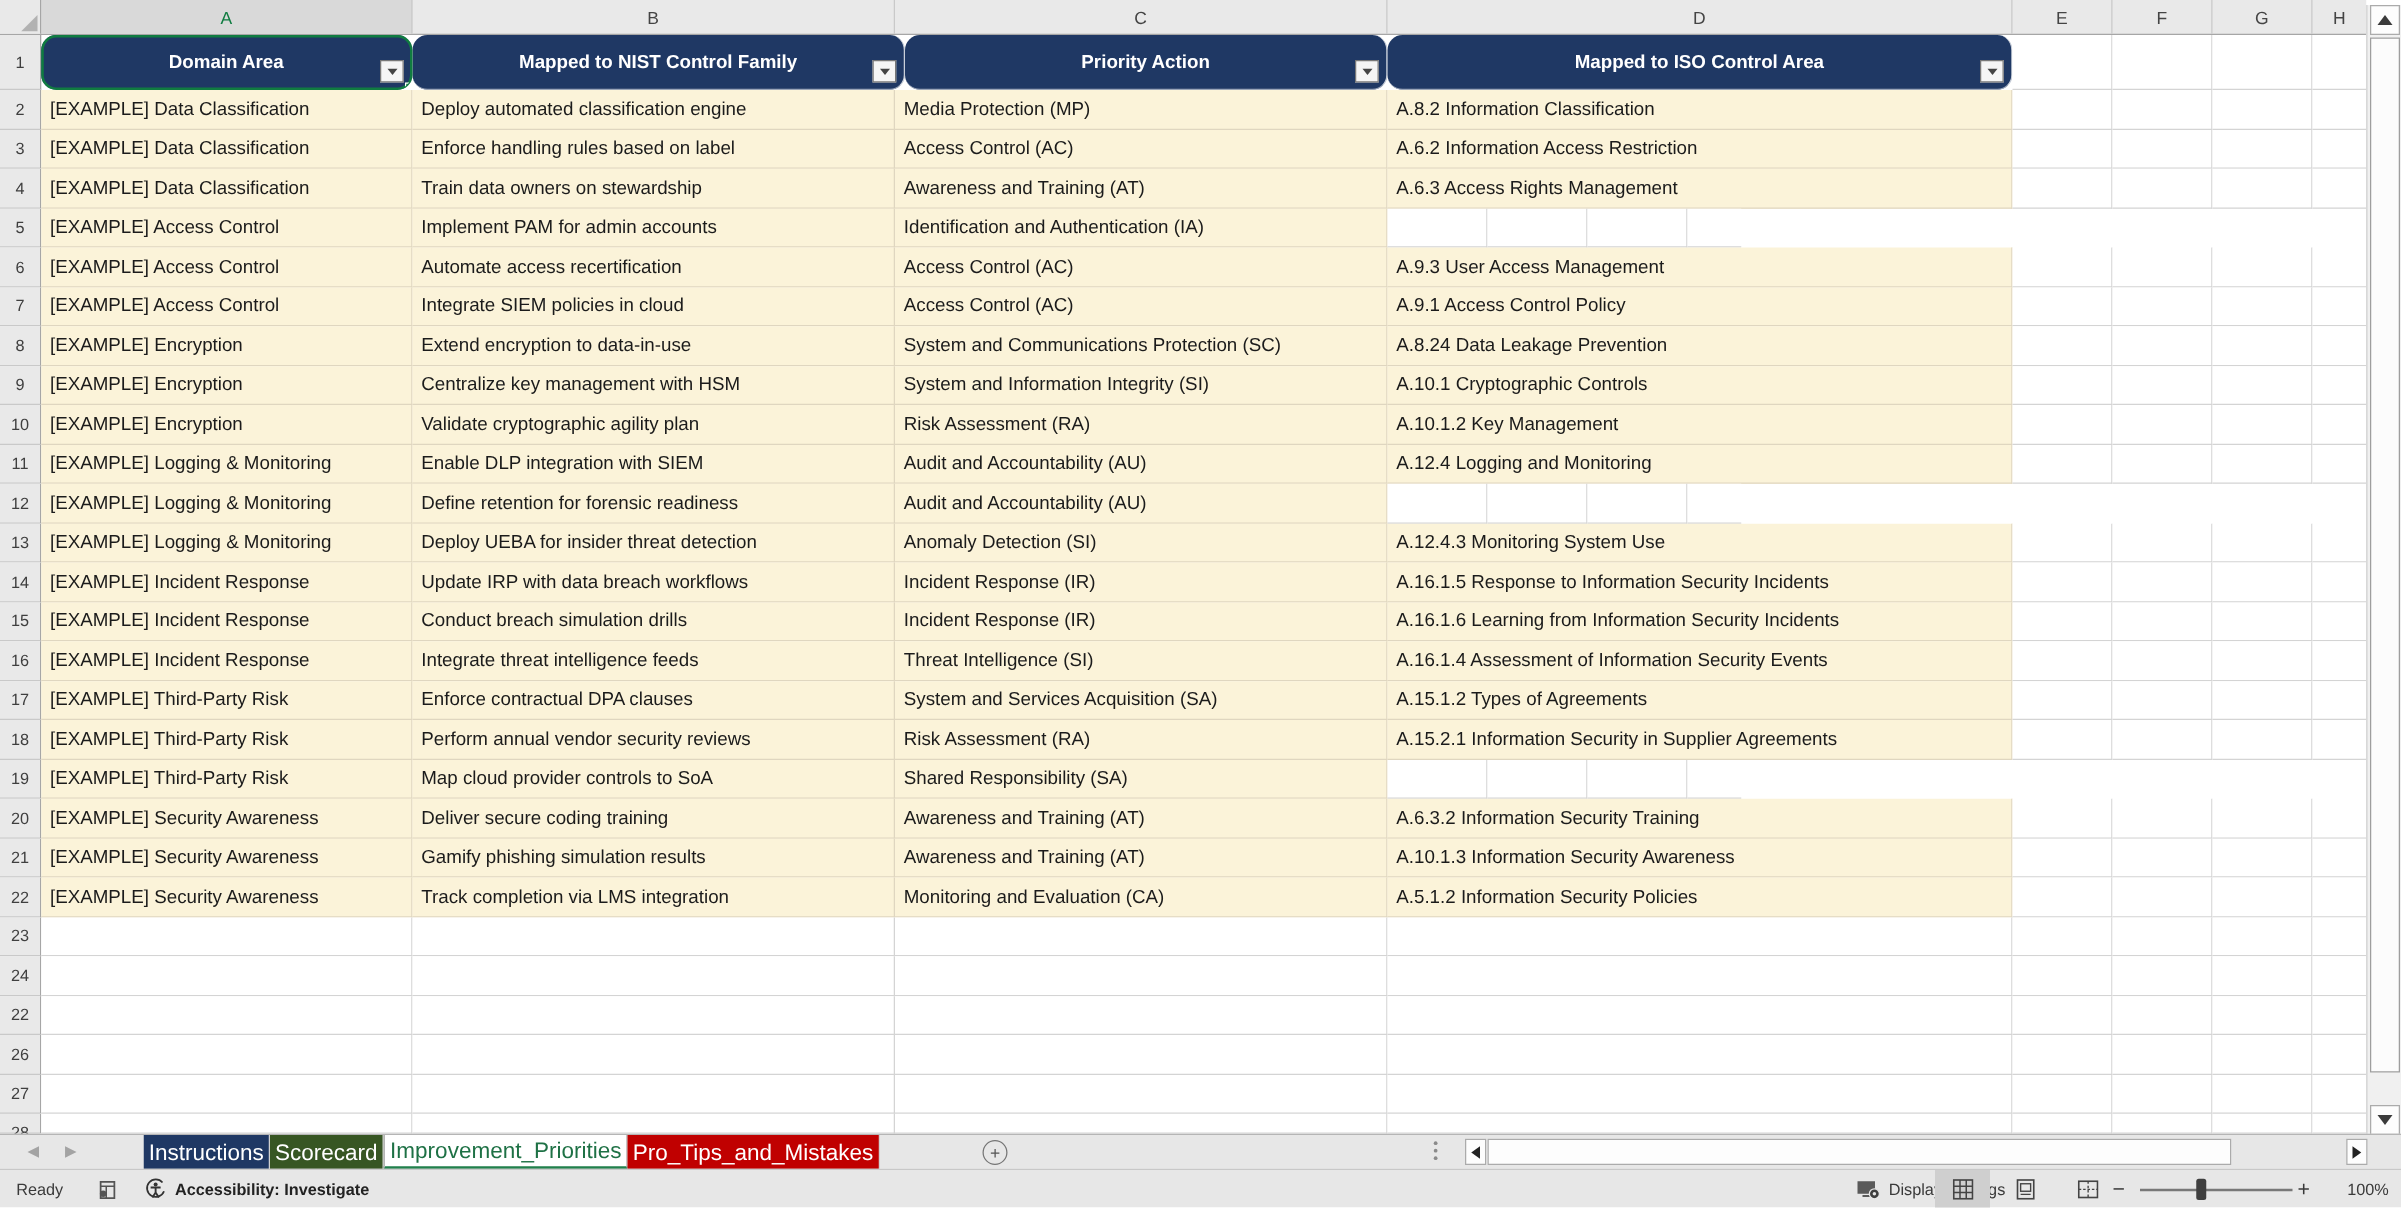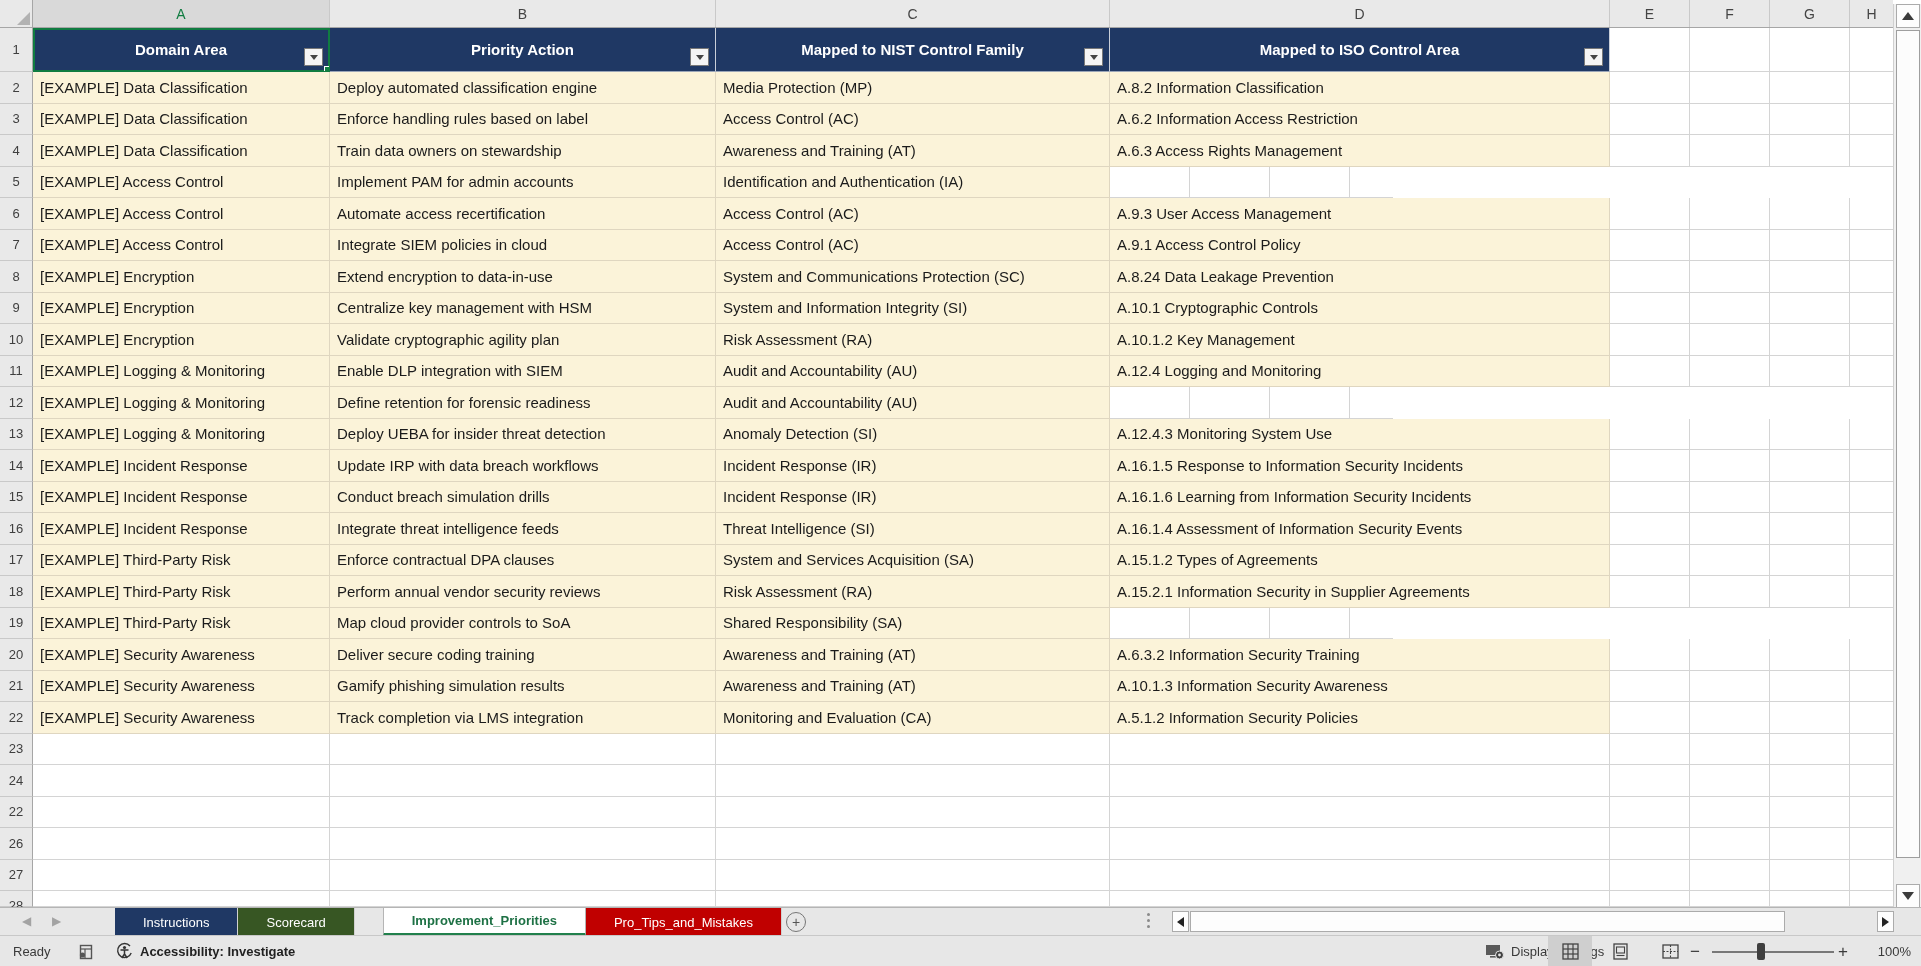--- a/index.html
+++ b/index.html
@@ -28,21 +28,21 @@
             justify-content:center; font-size:13px; color:#3F3F3F; }
   .xrow.partial .rownum { align-items:flex-start; line-height:30px; }
   .cell { flex:none; border-right:1px solid #D4D4D4; border-bottom:1px solid #D4D4D4;
           background:#fff; overflow:hidden; white-space:nowrap; }
   .cA{width:297px}.cB{width:386px}.cC{width:394px}.cD{width:500px}
   .cE{width:80px}.cF{width:80px}.cG{width:80px}.cH{width:43px;border-right:none}
   .cell.data { background:#FBF3D9; border-right:1px solid #DFD6C0; border-bottom:1px solid #DFD6C0;
                color:#1b1b1b; font-size:15px; display:flex; align-items:center; padding-left:7px; }
   .cell.navy { background:#1F3864; border-right:1px solid #C9CFD9; border-bottom:1px solid #9AA5B8;
                color:#FFFFFF; font-weight:bold; font-size:15px; display:flex;
-               align-items:center; justify-content:center; position:relative; }
+               align-items:center; justify-content:center; position:relative;border-radius:12px; }
   .cell.selected { outline:2px solid #107C41; outline-offset:-2px; z-index:5; }
   .fillhandle { position:absolute; right:-2px; bottom:-2px; width:7px; height:7px;
                 background:#107C41; border:1px solid #fff; z-index:6; }
   .filterbtn { position:absolute; right:6px; bottom:5px; width:19px; height:18px;
                background:#F5F5F5; border:1px solid #787878; display:flex;
                align-items:center; justify-content:center; }
   .filterbtn .tri { width:0; height:0; border-left:4px solid transparent;
                     border-right:4px solid transparent; border-top:5px solid #444; }
 
   
@@ -56,25 +56,25 @@
   .tri-dn { width:0;height:0;border-left:6px solid transparent;border-right:6px solid transparent;
             border-top:8px solid #3b3b3b; }
   .vthumb { position:absolute; left:2px; top:26px; width:24px; height:828px;
             background:#FCFCFC; border:1px solid #9E9E9E; }
 
   
   .tabbar { position:absolute; left:0; top:907px; width:1921px; height:28px;
             background:#E7E7E7; border-top:1px solid #B5B5B5; }
   .navarrow { position:absolute; top:6px; font-size:12px; color:#A3A3A3; }
   .tabs { position:absolute; left:115px; top:0; height:28px; display:flex; }
-  .tab { height:28px; display:flex; align-items:center; padding:0 28px; font-size:13px;
+  .tab { height:28px; display:flex; align-items:center; padding:0 4px; font-size:18px;
          color:#fff; border-right:1px solid #D0D0D0; cursor:default; }
-  .tab.active { background:#fff; color:#1E7145; font-weight:bold;
+  .tab.active { background:#fff; color:#1E7145; font-weight:normal;
                 border-bottom:3px solid #21804C; border-right:1px solid #B5B5B5;
-                border-left:1px solid #B5B5B5;margin-left:28px; }
+                border-left:1px solid #B5B5B5; }
   .addsheet { position:absolute; left:786px; top:4px; width:20px; height:20px;
               border:1px solid #767676; border-radius:50%; display:flex; align-items:center;
               justify-content:center; font-size:14px; color:#555; background:#E7E7E7; }
   .splitter { position:absolute; left:1147px; top:5px; display:flex; flex-direction:column; gap:3px; }
   .splitter i { width:3px; height:3px; background:#8A8A8A; border-radius:50%; }
   .hbtn { position:absolute; top:3px; width:17px; height:21px; background:#FDFDFD;
           border:1px solid #ABABAB; display:flex; align-items:center; justify-content:center; }
   .tri-l { width:0;height:0;border-top:5px solid transparent;border-bottom:5px solid transparent;
            border-right:7px solid #222; }
   .tri-r { width:0;height:0;border-top:5px solid transparent;border-bottom:5px solid transparent;
@@ -120,28 +120,28 @@
   <div class="gridbody" id="gridbody">
       <div class="xrow hdr">
         <div class="rownum">1</div>
         <div class="cell navy cA selected">
           <span>Domain Area</span>
           <div class="filterbtn">
             <span class="tri"></span>
           </div>
           <div class="fillhandle"></div>
         </div>
-        <div class="cell navy cB">
-          <span>Priority Action</span>
+        <div class="cell navy cC">
+          <span>Mapped to NIST Control Family</span>
           <div class="filterbtn">
             <span class="tri"></span>
           </div>
         </div>
-        <div class="cell navy cC">
-          <span>Mapped to NIST Control Family</span>
+        <div class="cell navy cB">
+          <span>Priority Action</span>
           <div class="filterbtn">
             <span class="tri"></span>
           </div>
         </div>
         <div class="cell navy cD">
           <span>Mapped to ISO Control Area</span>
           <div class="filterbtn">
             <span class="tri"></span>
           </div>
         </div>

